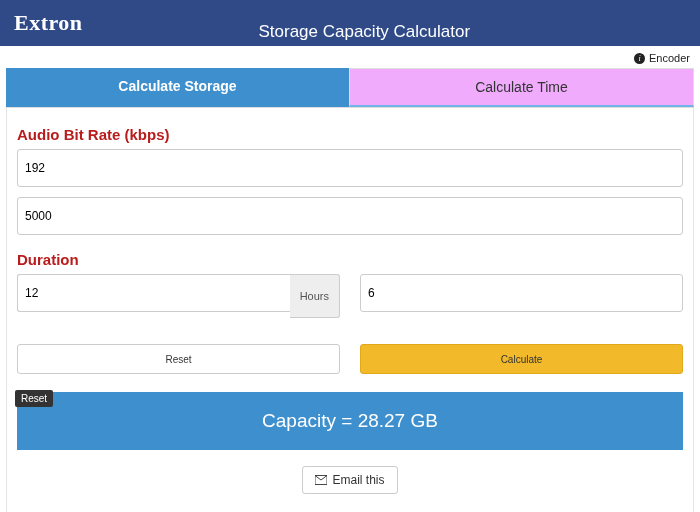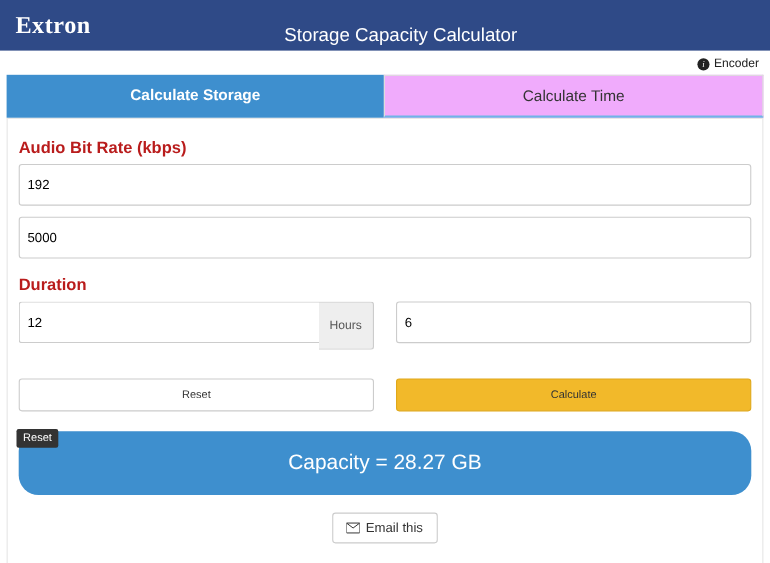--- a/index.html
+++ b/index.html
@@ -21,21 +21,21 @@
   .dur-row { display: flex; gap: 20px; }
   .dur-left { display: flex; flex: 1; justify-content: flex-end; }
   .dur-left .input { border-top-right-radius: 0; border-bottom-right-radius: 0; border-right: none; }
   .unit { display: flex; align-items: center; justify-content: center; background: #eee; border: 1px solid #ccc; border-left: none; border-radius: 0 3px 3px 0; padding: 0 10px; font-size: 11px; color: #555; height: 44px; }
   .dur-right { flex: 1; }
   .btn-row { display: flex; gap: 20px; margin-top: 26px; }
   .btn { flex: 1; height: 30px; display: flex; align-items: center; justify-content: center; border: 1px solid #ccc; border-radius: 3px; font-size: 10px; cursor: pointer; background: #fff; }
   .btn.calc { background: #f2b92a; border-color: #e0a81a; }
   .result-wrap { position: relative; margin-top: 18px; }
   .result-tag { position: absolute; top: -2px; left: -2px; background: #333; color: #fff; font-size: 10px; padding: 3px 6px; border-radius: 2px; }
-  .result-bar { background: #3e8fce; color: #fff; text-align: center; padding: 18px 0; font-size: 19px; border-radius: 18px; }
+  .result-bar { background: #3e8fce; color: #fff; text-align: center; padding: 18px 0; font-size: 19px; }
   .email-row { text-align: center; margin-top: 16px; }
   .email-btn { display: inline-flex; align-items: center; gap: 5px; border: 1px solid #ccc; border-radius: 3px; background: #fff; padding: 6px 12px; font-size: 12px; cursor: pointer; }
   svg.env { width: 12px; height: 12px; }
 </style>
 </head>
 <body>
 
 <div class="topbar">
   <div class="brand">Extron</div>
   <div class="title">Storage Capacity Calculator</div>

